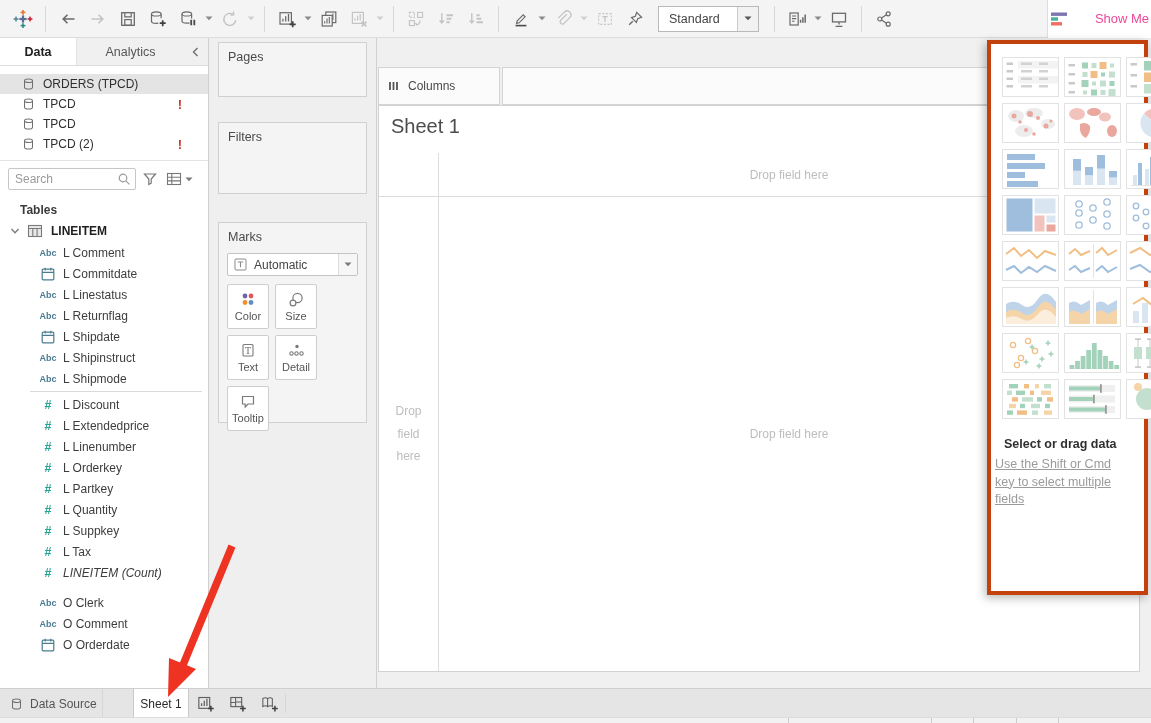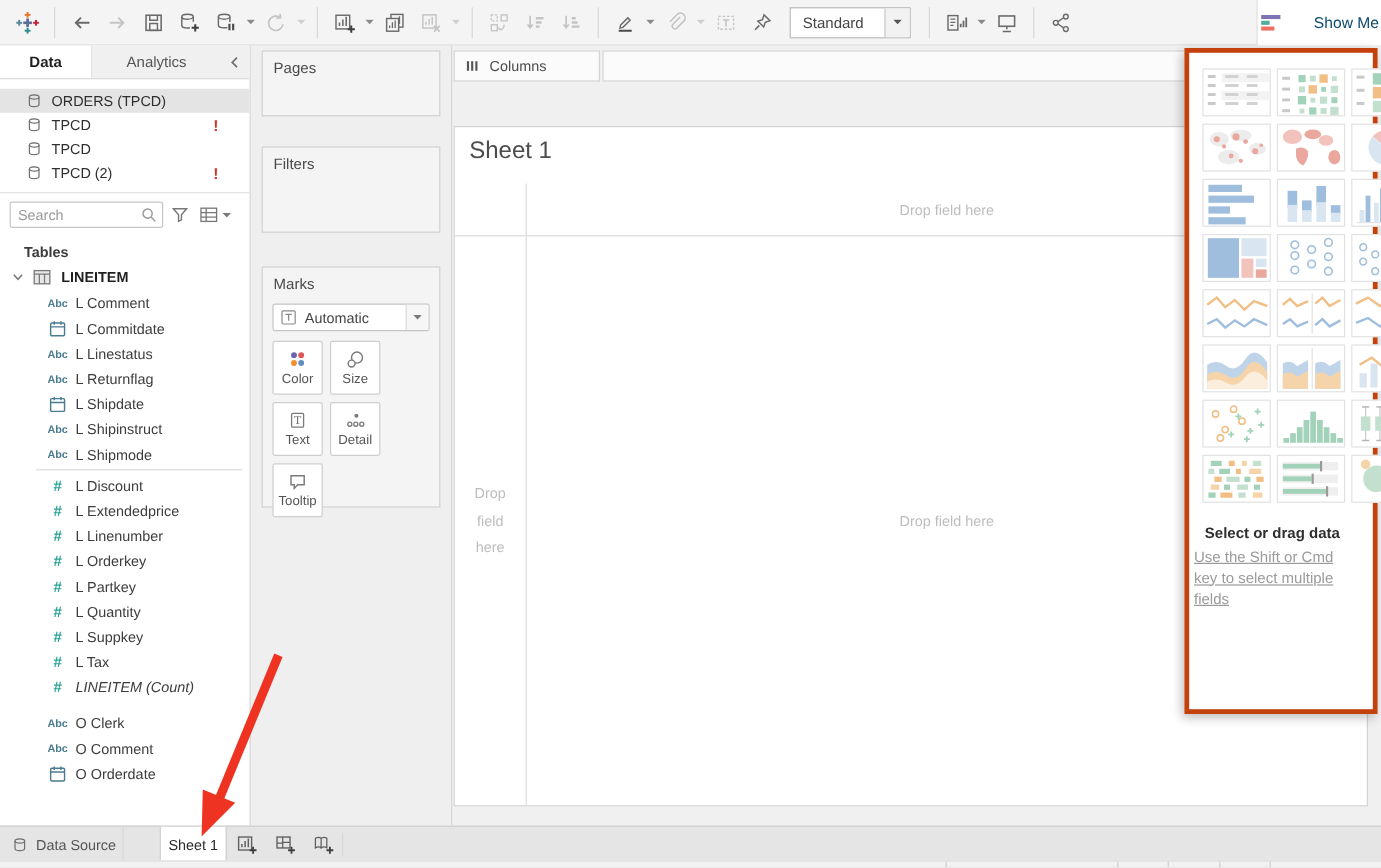--- a/index.html
+++ b/index.html
@@ -10,21 +10,21 @@
   #toolbar{position:absolute;left:0;top:0;right:0;height:38px;background:#f4f4f4;
            border-bottom:1px solid #dcdcdc;display:flex;align-items:center;padding-left:8px;box-sizing:border-box;}
   .tb-btn{width:30px;height:28px;display:flex;align-items:center;justify-content:center;flex:none;}
   .tb-caret{width:12px;height:28px;display:flex;align-items:center;justify-content:center;flex:none;}
   .tb-sep{width:1px;height:26px;background:#d8d8d8;margin:0 7px;flex:none;}
   .tb-select{display:flex;align-items:center;height:24px;background:#fff;border:1px solid #b9b9b9;
              margin:0 8px;flex:none;}
   .tb-select .lbl{padding:0 10px;width:58px;color:#444;font-size:12.5px;}
   .tb-select .car{width:20px;height:24px;border-left:1px solid #c9c9c9;display:flex;align-items:center;justify-content:center;background:#f2f2f2;}
   #showme-btn{margin-left:auto;height:38px;width:103px;background:#fff;border-left:1px solid #ddd;
-              display:flex;align-items:center;justify-content:center;gap:25px;font-size:13px;color:#0c4a6e;flex:none;}
+              display:flex;align-items:center;justify-content:center;gap:25px;font-size:13px;color:#ec4899;flex:none;}
   
   #main{position:absolute;left:0;top:38px;right:0;bottom:35px;display:flex;}
   
   #left-pane{width:209px;flex:none;background:#fff;border-right:1px solid #d0d0d0;display:flex;flex-direction:column;overflow:hidden;box-sizing:border-box;}
   #data-tabs{height:27px;display:flex;background:#f0f0f0;border-bottom:1px solid #ddd;flex:none;}
   .dtab{display:flex;align-items:center;justify-content:center;font-size:12.5px;}
   .dtab.active{width:76px;background:#fff;font-weight:bold;color:#1f1f1f;border-right:1px solid #e2e2e2;}
   .dtab.inactive{flex:1;color:#555;}
   #pane-collapse{width:24px;display:flex;align-items:center;justify-content:center;}
   #sources{padding-top:8px;flex:none;}
@@ -62,21 +62,21 @@
             display:flex;align-items:center;box-sizing:border-box;}
   #marks-dd .dicon{margin-left:6px;display:flex;}
   #marks-dd .lbl{margin-left:7px;flex:1;color:#444;}
   #marks-dd .car{width:18px;height:21px;display:flex;align-items:center;justify-content:center;border-left:1px solid #ddd;background:#f6f6f6;}
   #marks-btns{display:flex;flex-wrap:wrap;gap:6px;padding:2px 8px;}
   .mark-btn{width:42px;height:45px;background:#fff;border:1px solid #cecece;border-radius:2px;box-sizing:border-box;
             display:flex;flex-direction:column;align-items:center;justify-content:center;gap:2px;}
   .mark-btn .mlabel{font-size:11px;color:#555;}
   
   #canvas-pane{flex:1;position:relative;background:#f0f0f0;}
-  .shelf-row{position:absolute;left:1px;right:11px;height:26px;display:flex;gap:2px;}
+  .shelf-row{position:absolute;left:1px;right:11px;height:38px;display:flex;gap:2px;margin-top:25px;}
   #shelf-cols{top:4px;}
   #shelf-rows{top:36px;}
   .shelf-head{width:122px;flex:none;background:#fbfbfb;border:1px solid #d4d4d4;display:flex;align-items:center;
               padding-left:9px;box-sizing:border-box;gap:8px;color:#4a4a4a;}
   .shelf-body{flex:1;background:#fbfbfb;border:1px solid #d4d4d4;box-sizing:border-box;}
   #sheet{position:absolute;left:1px;top:67px;right:11px;bottom:16px;background:#fff;border:1px solid #d2d2d2;box-sizing:border-box;}
   #sheet-title{position:absolute;left:12px;top:9px;font-size:20px;color:#4c4c4c;}
   #sheet .vline{position:absolute;left:59px;top:47px;bottom:0;width:1px;background:#dcdcdc;}
   #sheet .hline{position:absolute;left:0;right:0;top:90px;height:1px;background:#dcdcdc;}
   .dropzone{position:absolute;display:flex;align-items:center;justify-content:center;color:#bdbdbd;font-size:12px;}

